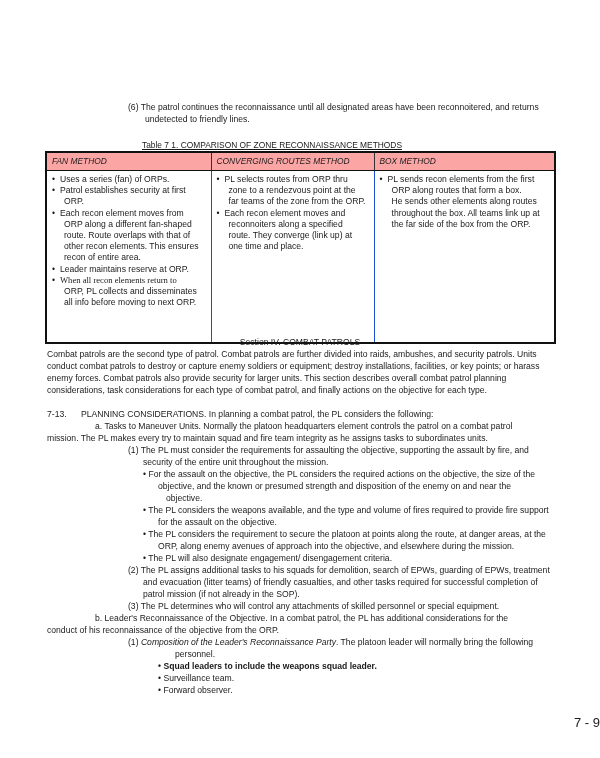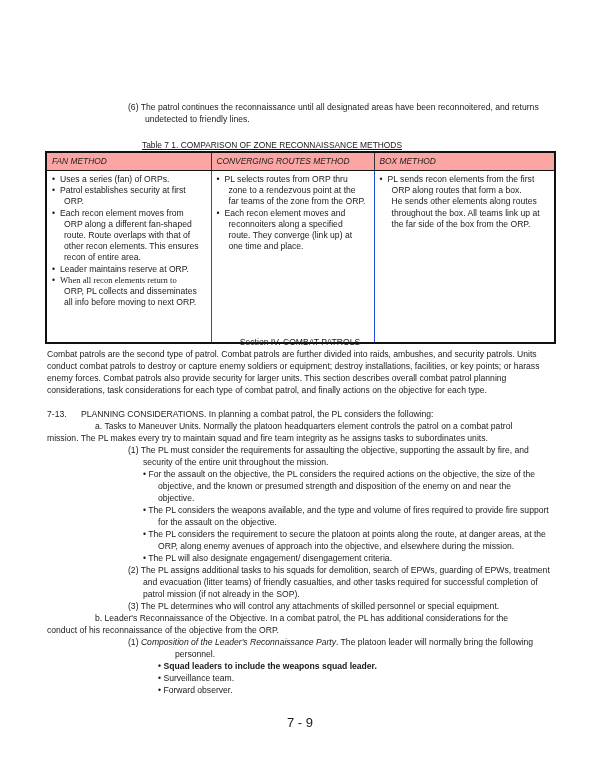--- a/index.html
+++ b/index.html
@@ -8,21 +8,21 @@
   .line { position:absolute; white-space:nowrap; }
   .caption { left:0; width:544px; text-align:center; top:140px; font-size:8.4px;text-decoration:underline; }
   table.cmp { position:absolute; left:45px; top:151px; width:509px; border-collapse:collapse;
               border:2px solid #111; table-layout:fixed; }
   table.cmp th { background:#fca5a5; font-weight:normal; font-style:italic; text-align:left;
                  padding:3px 5px 2px 5px; border:1px solid #333; border-bottom:1.5px solid #111; height:12px; font-size:8.4px; }
   table.cmp td { vertical-align:top; padding:3px 5px 4px 5px; border:1px solid #1d4ed8; height:164px; }
   table.cmp td ul { margin:0; padding:0; list-style:none; }
   table.cmp td li { position:relative; padding-left:8px; }
   table.cmp td li::before { content:"•"; position:absolute; left:0; top:0; }
-  .page-num { position:absolute; left:0; width:600px; text-align:center; top:717px; font-size:13px; }
+  .page-num { position:absolute; left:0; width:600px; text-align:right; top:717px; font-size:13px; }
   i { font-style:italic; }
 </style>
 </head>
 <body>
 
 <div class="line" style="left:128px; top:102px;">(6) The patrol continues the reconnaissance until all designated areas have been reconnoitered, and returns</div>
 <div class="line" style="left:145px; top:114px;">undetected to friendly lines.</div>
 
 <div class="line caption">Table 7 1. COMPARISON OF ZONE RECONNAISSANCE METHODS</div>
 
@@ -106,21 +106,21 @@
 <div class="line" style="left:47px; top:409px;">7-13.</div>
 <div class="line" style="left:81px; top:409px;">PLANNING CONSIDERATIONS. In planning a combat patrol, the PL considers the following:</div>
 <div class="line" style="left:95px; top:421px;">a. Tasks to Maneuver Units. Normally the platoon headquarters element controls the patrol on a combat patrol</div>
 <div class="line" style="left:47px; top:433px;">mission. The PL makes every try to maintain squad and fire team integrity as he assigns tasks to subordinates units.</div>
 
 <div class="line" style="left:128px; top:445px;">(1) The PL must consider the requirements for assaulting the objective, supporting the assault by fire, and</div>
 <div class="line" style="left:143px; top:457px;">security of the entire unit throughout the mission.</div>
 
 <div class="line" style="left:143px; top:469px;text-align:right;">• For the assault on the objective, the PL considers the required actions on the objective, the size of the</div>
 <div class="line" style="left:158px; top:481px;">objective, and the known or presumed strength and disposition of the enemy on and near the</div>
-<div class="line" style="left:158px; top:493px;">objective.</div>
+<div class="line" style="left:166px; top:493px;">objective.</div>
 
 <div class="line" style="left:143px; top:505px;">• The PL considers the weapons available, and the type and volume of fires required to provide fire support</div>
 <div class="line" style="left:158px; top:517px;">for the assault on the objective.</div>
 
 <div class="line" style="left:143px; top:529px;">• The PL considers the requirement to secure the platoon at points along the route, at danger areas, at the</div>
 <div class="line" style="left:158px; top:541px;">ORP, along enemy avenues of approach into the objective, and elsewhere during the mission.</div>
 
 <div class="line" style="left:143px; top:553px;">• The PL will also designate engagement/ disengagement criteria.</div>
 
 <div class="line" style="left:128px; top:565px;">(2) The PL assigns additional tasks to his squads for demolition, search of EPWs, guarding of EPWs, treatment</div>

